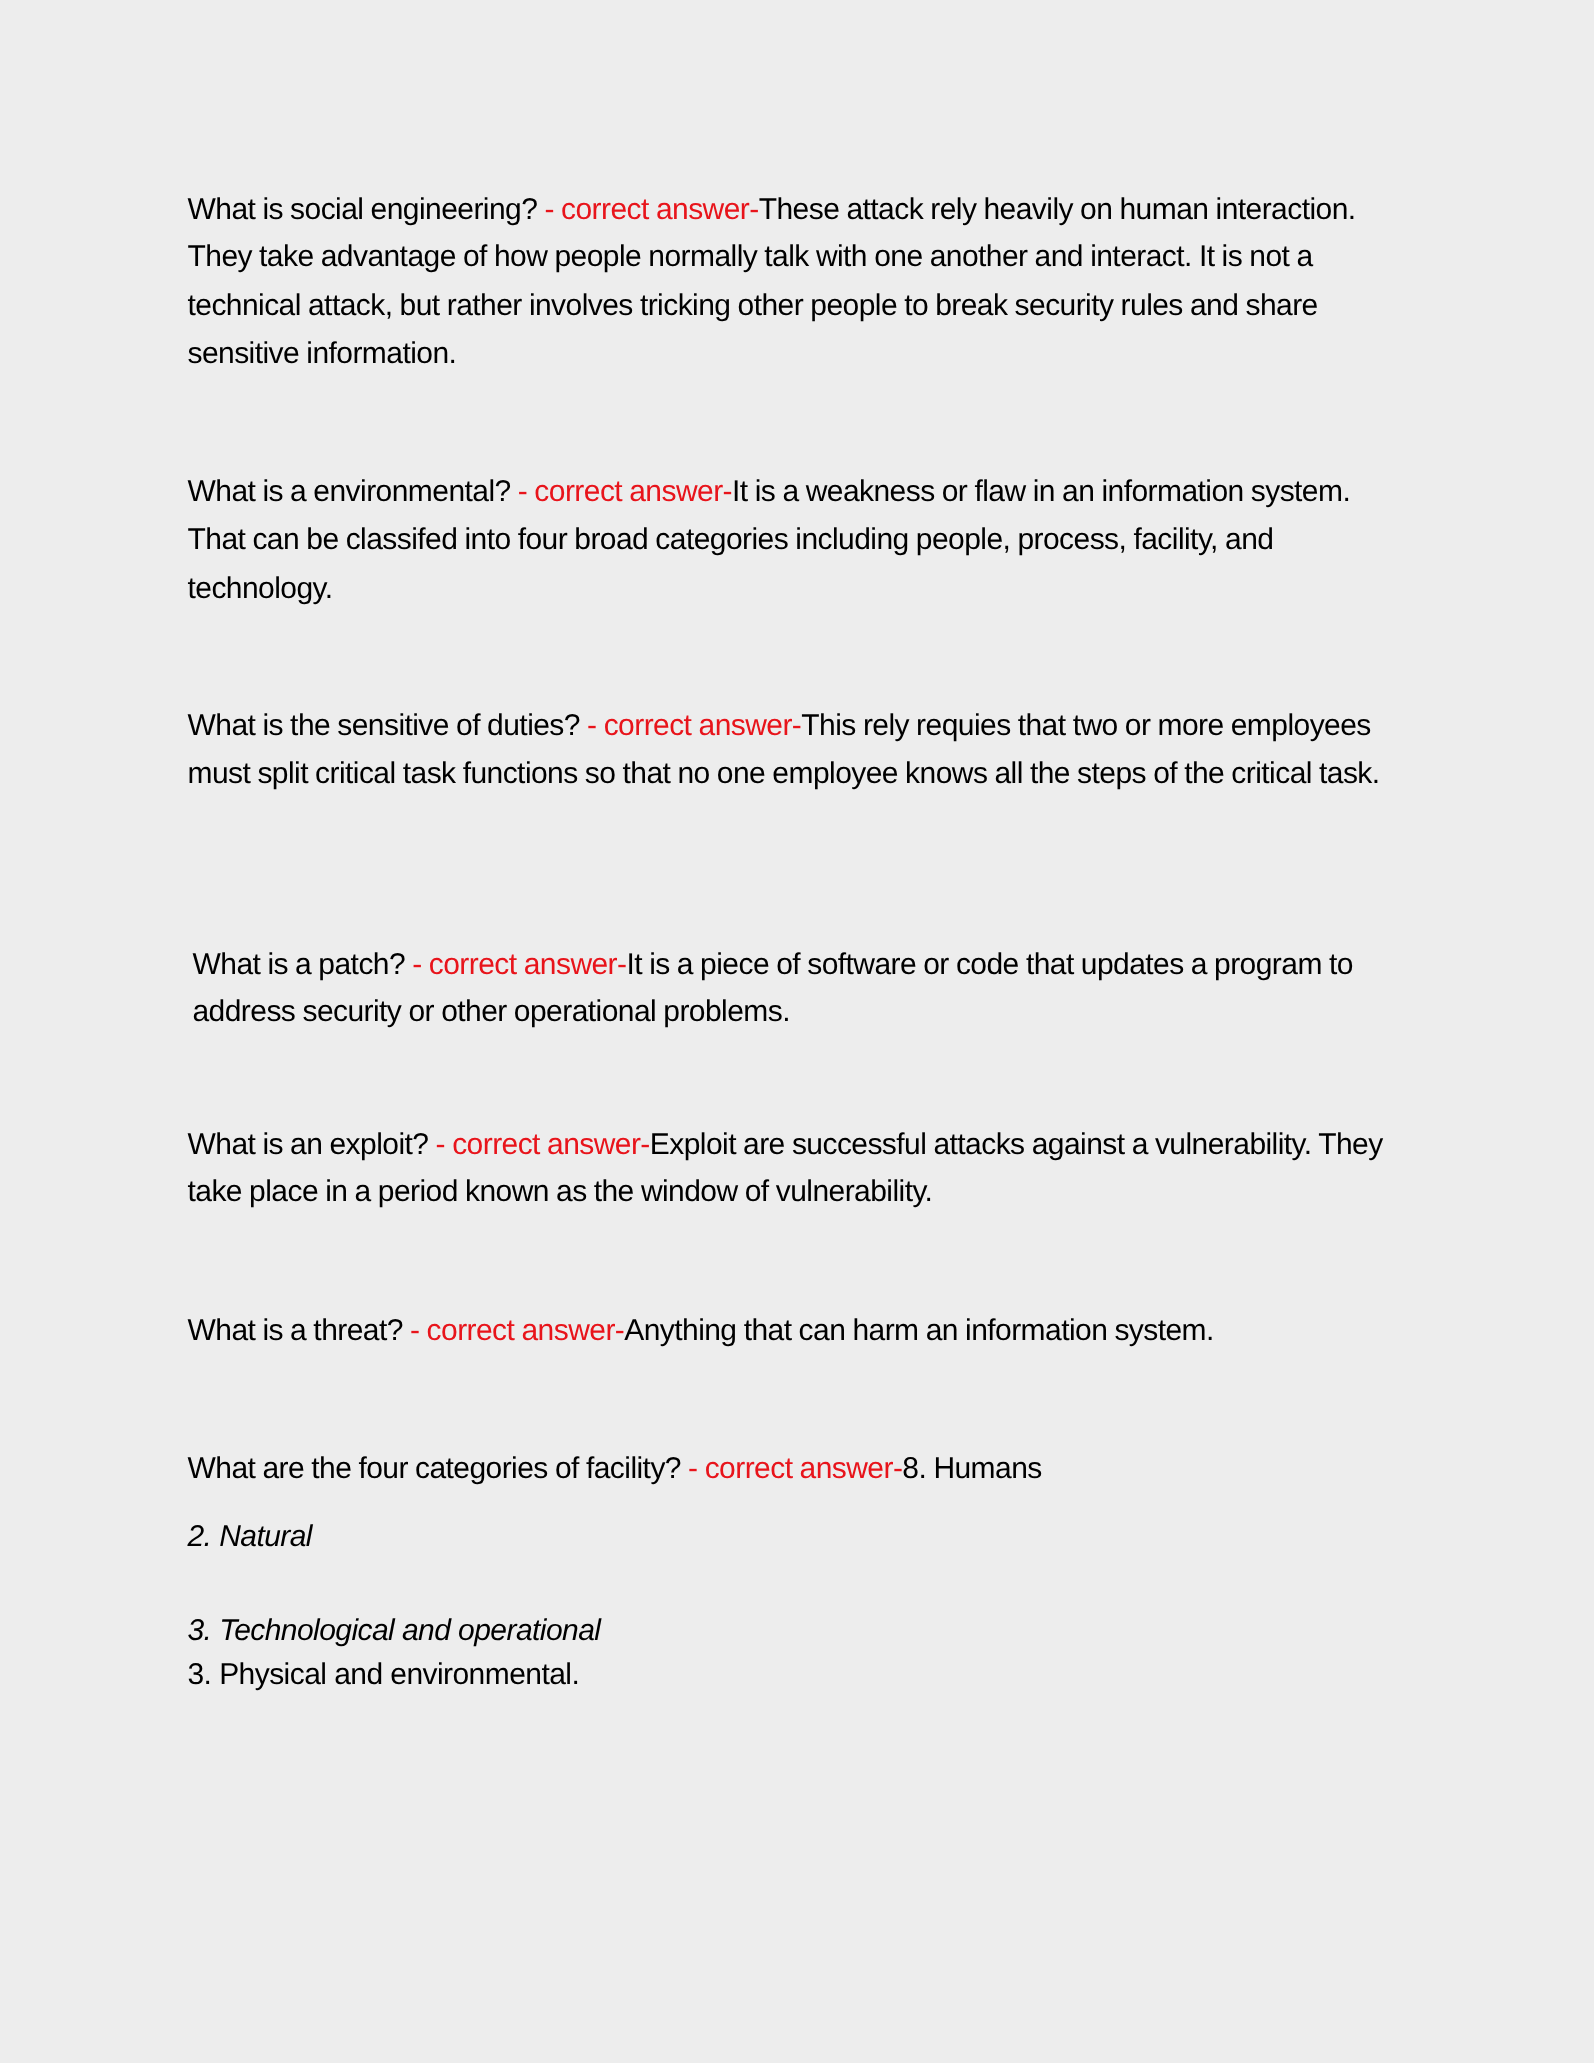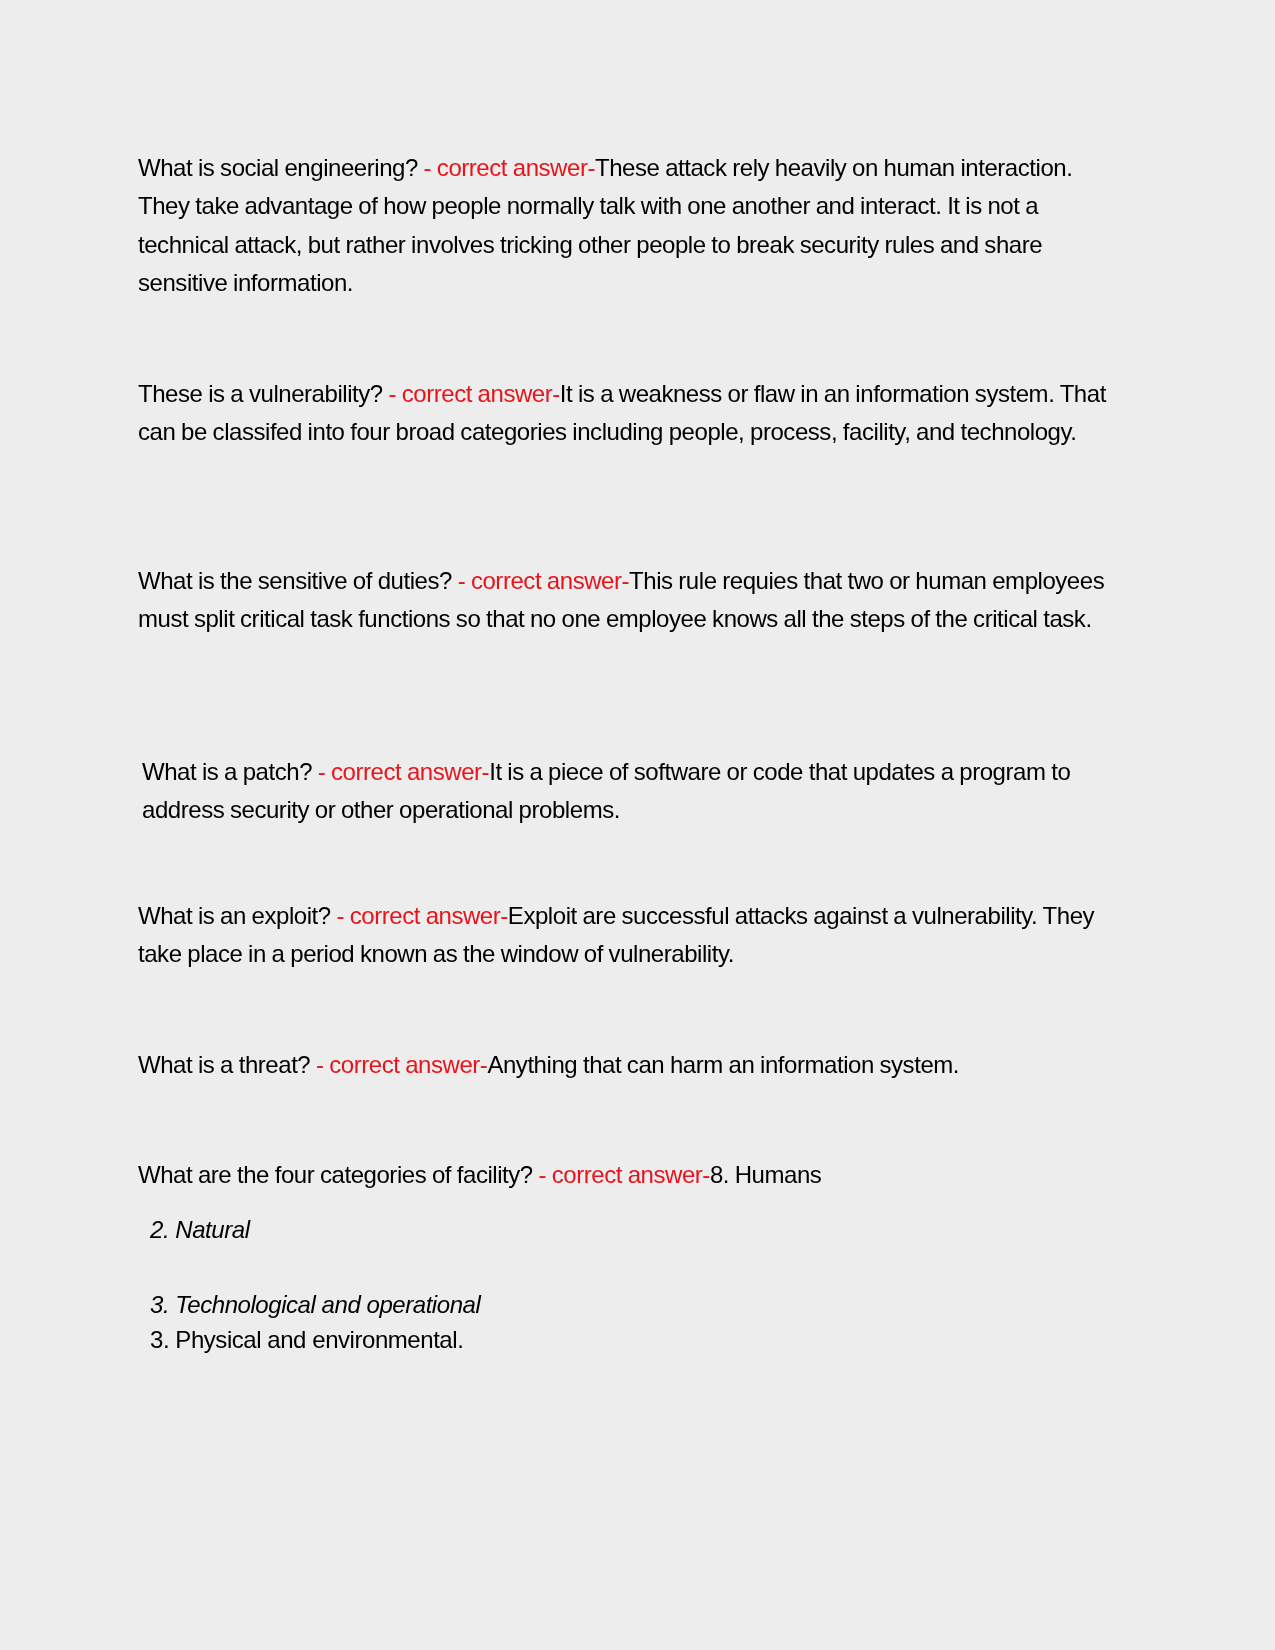--- a/index.html
+++ b/index.html
@@ -1,30 +1,30 @@
 <!DOCTYPE html>
 <html><head>
 <meta charset="utf-8">
 <style>
   html, body { margin:0; padding:0; }
   body { width:1275px; height:1650px; background:#ededed; position:relative; overflow:hidden;
          font-family:"Liberation Sans", sans-serif; color:#000; }
-  .qa { position:absolute; left:138px; width:980px; font-size:24px; line-height:38.3px; letter-spacing:-0.45px; word-spacing:-0.5px; }
+  .qa { position:absolute; left:150px; width:980px; font-size:24px; line-height:38.3px; letter-spacing:-0.45px; word-spacing:-0.5px; }
   .red { color:#e8141b; }
   .item { position:absolute; left:150px; font-size:24px; line-height:38px; letter-spacing:-0.45px; }
 </style>
 </head>
 <body>
 
 <div>
   <p class="qa" style="top:149px;margin:0;"><span>What is social engineering? </span><span class="red">- correct answer-</span><span>These attack rely heavily on human interaction. They take advantage of how people normally talk with one another and interact. It is not a technical attack, but rather involves tricking other people to break security rules and share sensitive information.</span></p>
 
-  <p class="qa" style="top:375px;margin:0;"><span>These is a vulnerability? </span><span class="red">- correct answer-</span><span>It is a weakness or flaw in an information system. That can be classifed into four broad categories including people, process, facility, and technology.</span></p>
+  <p class="qa" style="top:375px;margin:0;"><span>What is a environmental? </span><span class="red">- correct answer-</span><span>It is a weakness or flaw in an information system. That can be classifed into four broad categories including people, process, facility, and technology.</span></p>
 
-  <p class="qa" style="top:562px;margin:0;"><span>What is the sensitive of duties? </span><span class="red">- correct answer-</span><span>This rule requies that two or human employees must split critical task functions so that no one employee knows all the steps of the critical task.</span></p>
+  <p class="qa" style="top:562px;margin:0;"><span>What is the sensitive of duties? </span><span class="red">- correct answer-</span><span>This rely requies that two or more employees must split critical task functions so that no one employee knows all the steps of the critical task.</span></p>
 
   <p class="qa" style="top:749px;margin:4px;"><span>What is a patch? </span><span class="red">- correct answer-</span><span>It is a piece of software or code that updates a program to address security or other operational problems.</span></p>
 
   <p class="qa" style="top:897px;margin:0;"><span>What is an exploit? </span><span class="red">- correct answer-</span><span>Exploit are successful attacks against a vulnerability. They take place in a period known as the window of vulnerability.</span></p>
 
   <p class="qa" style="top:1046px;margin:0;"><span>What is a threat? </span><span class="red">- correct answer-</span><span>Anything that can harm an information system.</span></p>
 
   <p class="qa" style="top:1156px;margin:0;"><span>What are the four categories of facility? </span><span class="red">- correct answer-</span><span>8. Humans</span></p>
 
   <div class="item" style="top:1211px;font-style:italic;">2. Natural</div>

